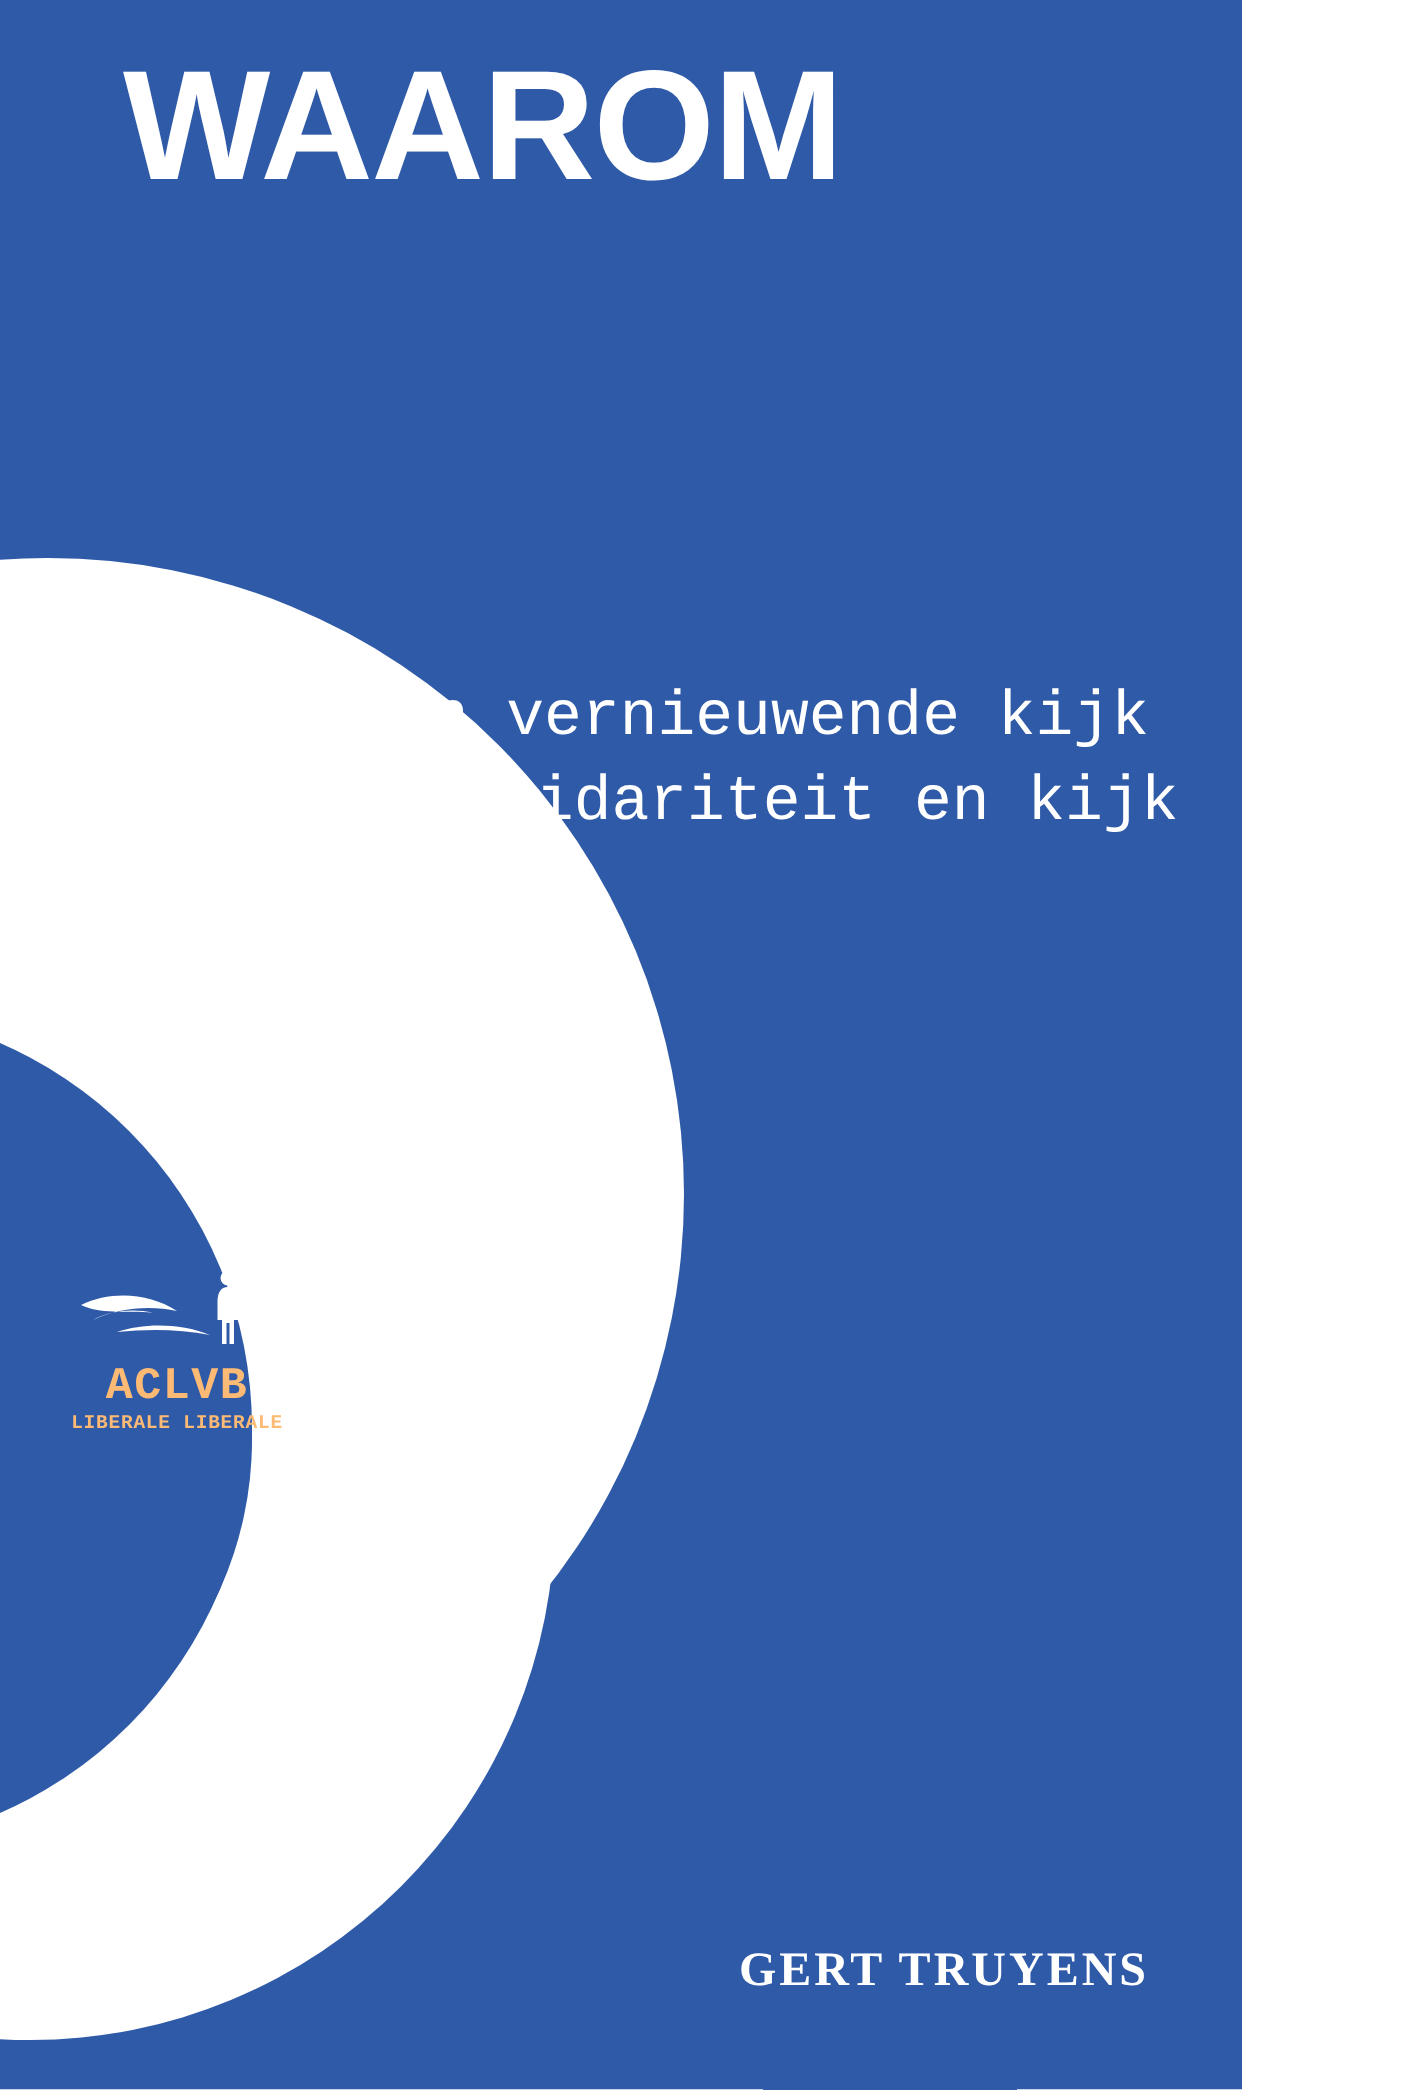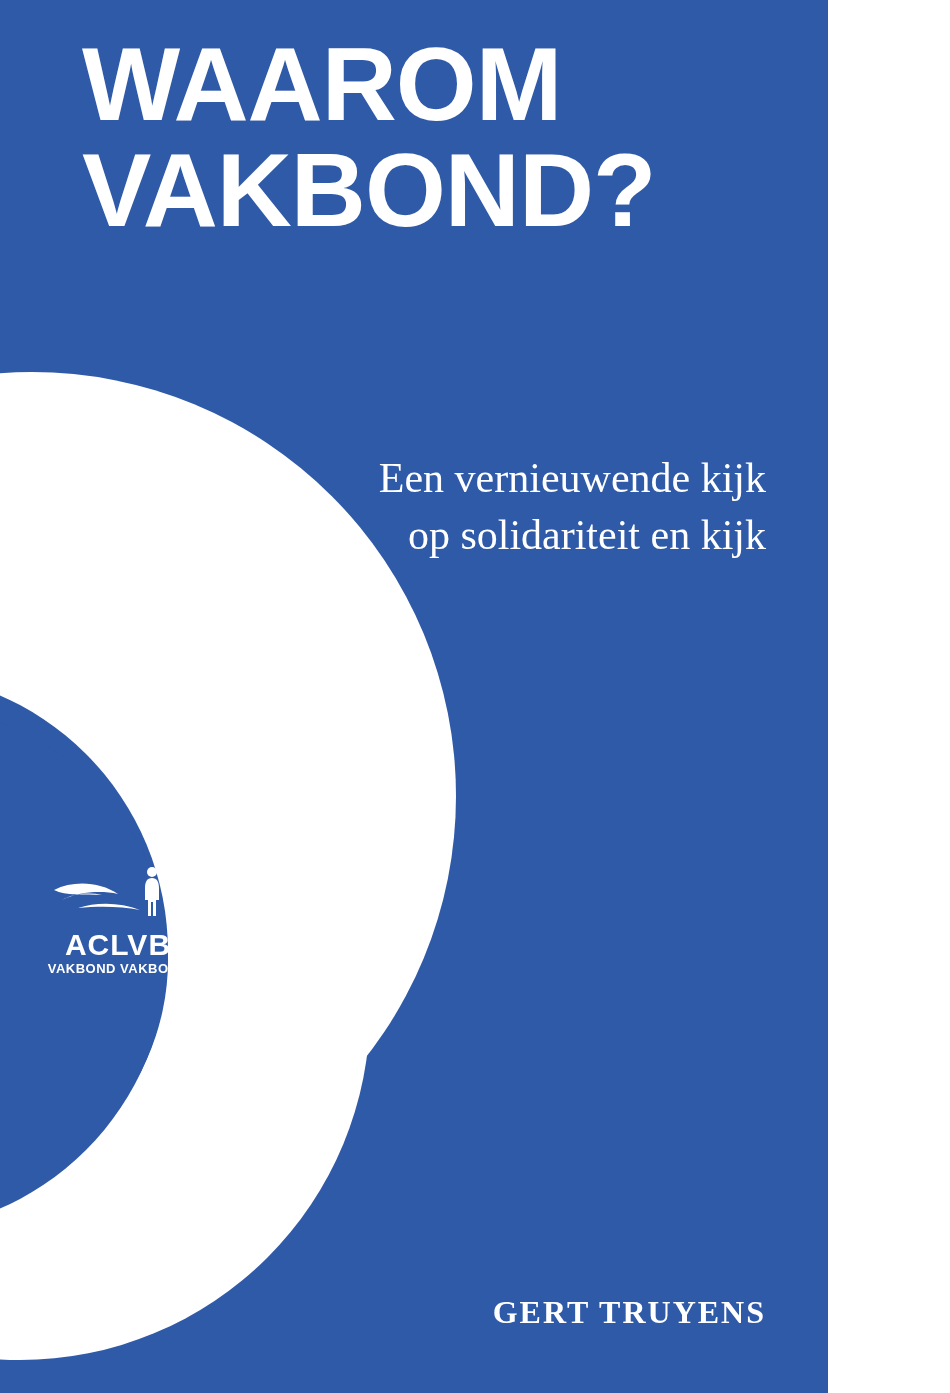--- a/index.html
+++ b/index.html
@@ -79,36 +79,37 @@
 
   .subtitle {
     position: absolute;
     right: 62px;
     top: 450px;
     width: 560px;
     text-align: right;
     color: #ffffff;
     font-size: 42px;
     line-height: 1.35;
-    font-family: Liberation Serif, serif;
+    font-family: Liberation Mono, monospace;
     z-index: 5;
   }
   .subtitle div {
     white-space: nowrap;
   }
 
   
   .logo {
     position: absolute;
     left: 38px;
-    top: 864px;
+    top: 844px;
     width: 160px;
     z-index: 6;
     text-align: center;
-    color: #ffffff;
+    color: #fdba74;
+    font-family: Liberation Mono, monospace;
   }
   .logo-mark {
     position: relative;
     height: 62px;
     width: 140px;
     margin: 0 auto 4px auto;
   }
   .logo-name {
     font-size: 30px;
     font-weight: bold;
@@ -142,38 +143,37 @@
 
 <div class="cover">
 
   <div class="ring-outer"></div>
   <div class="ring-outer2"></div>
   <div class="ring-inner"></div>
   <div class="ring-inner2"></div>
 
   <div class="title-block">
     <div class="title-line">WAAROM</div>
-    <div class="title-line">VAKBOND?</div>
   </div>
 
   <div class="subtitle">
     <div>Een vernieuwende kijk</div>
     <div>op solidariteit en kijk</div>
   </div>
 
   <div class="logo">
     <div class="logo-mark">
       <svg width="140" height="62" viewBox="0 0 140 62" xmlns="http://www.w3.org/2000/svg">
 
         <circle cx="104" cy="8" r="5" fill="#ffffff"></circle>
         <path d="M104 14 C99 14 97 18 97 24 L97 36 L100 36 L100 52 L103 52 L103 38 L105 38 L105 52 L108 52 L108 36 L111 36 L111 24 C111 18 109 14 104 14 Z" fill="#ffffff"></path>
 
         <path d="M6 26 C26 16 52 18 70 30 C52 26 30 28 14 36 C24 30 40 28 54 31 C36 30 18 32 6 26 Z" fill="#ffffff"></path>
         <path d="M30 44 C48 38 72 38 92 46 C72 42 50 42 30 44 Z" fill="#ffffff"></path>
       </svg>
     </div>
     <div class="logo-name">ACLVB</div>
-    <div class="logo-tag">VAKBOND VAKBOND</div>
+    <div class="logo-tag">LIBERALE LIBERALE</div>
   </div>
 
   <div class="author">GERT TRUYENS</div>
 
 </div>
 
 </body></html>

